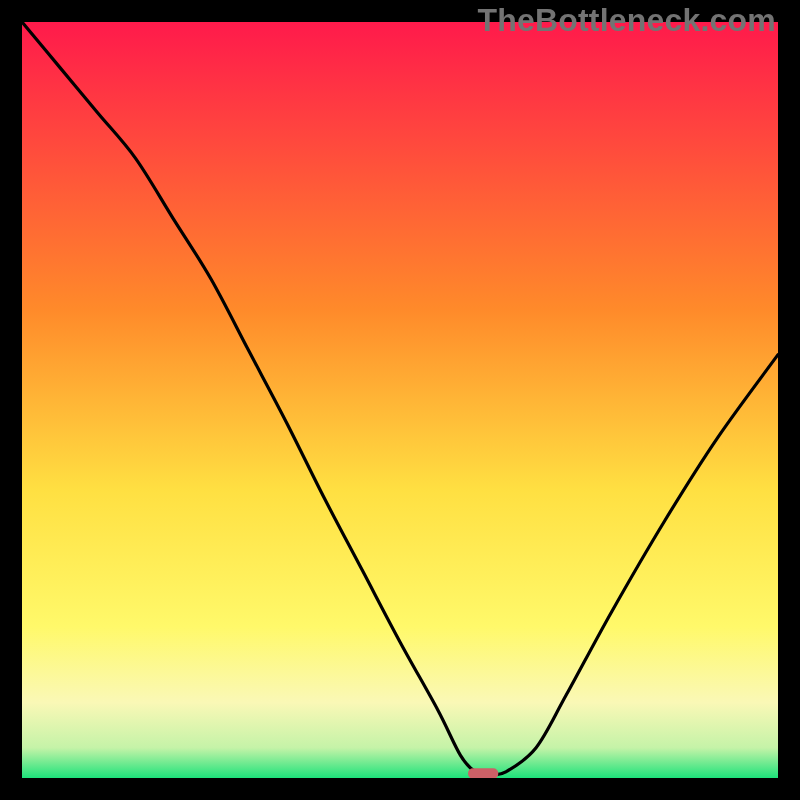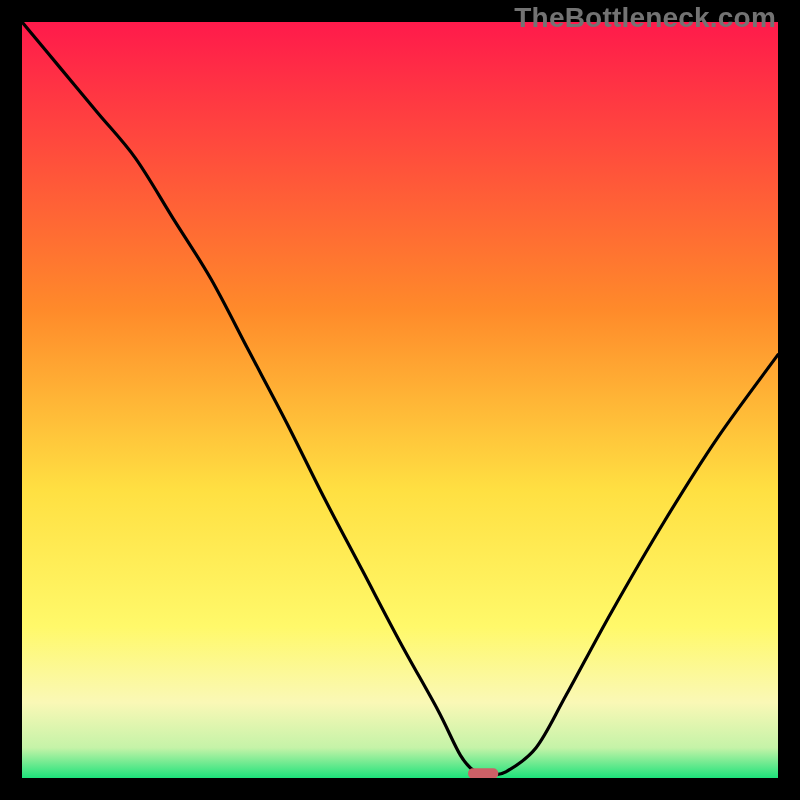--- a/index.html
+++ b/index.html
@@ -24,21 +24,21 @@
     top: 22px;
     width: 756px;
     height: 756px;
     overflow: hidden;
   }
   .watermark {
     position: absolute;
     top: 2px;
     right: 24px;
     font-family: Arial, Helvetica, sans-serif;
-    font-size: 28px;
+    font-size: 32px;
     font-weight: 600;
     color: #737373;
     letter-spacing: 0.2px;
   }
   svg {
     display: block;
   }
 </style>
 </head>
 <body>

